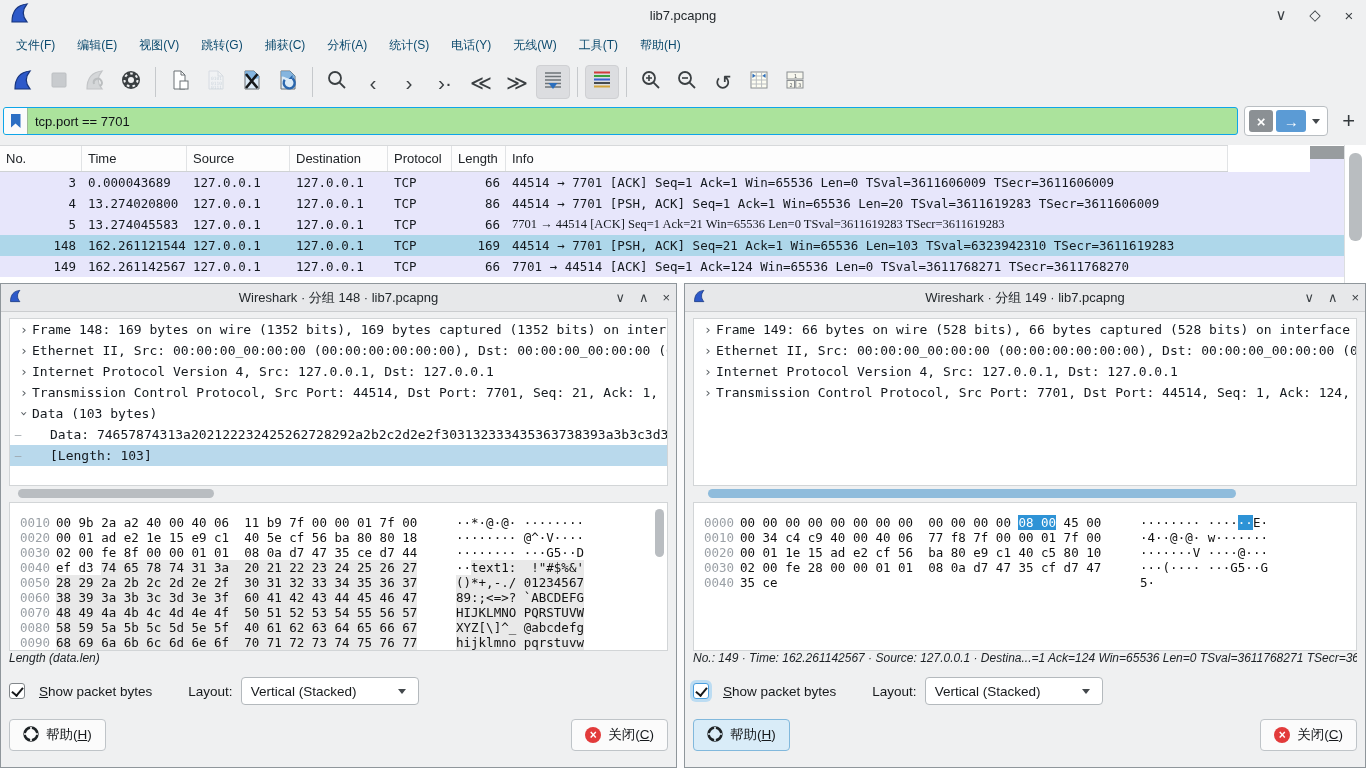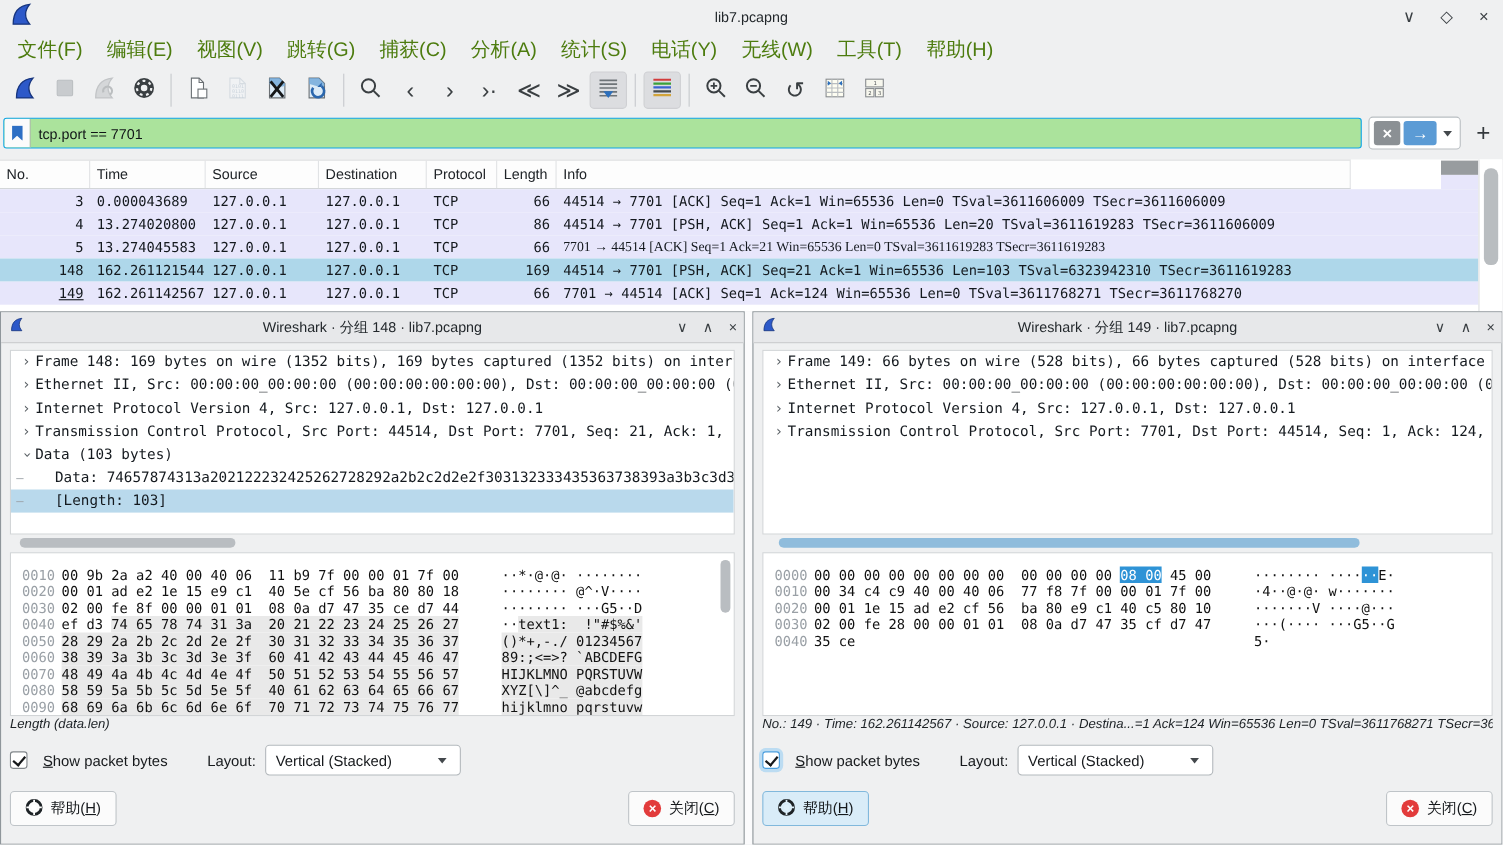--- a/index.html
+++ b/index.html
@@ -10,21 +10,21 @@
 
   
   .titlebar{height:30px;display:flex;align-items:center;position:relative}
   .titlebar .logo{margin-left:8px}
   .titlebar .wtitle{position:absolute;left:0;right:0;text-align:center;font-size:13px;color:#23282c}
   .wctrls{position:absolute;right:8px;top:0;height:30px;display:flex;align-items:center;gap:16px}
   .wctrl{font-size:15px;color:#3a3f43;width:18px;text-align:center;cursor:default}
 
   
   .menubar{height:30px;display:flex;align-items:center;padding:0 6px;gap:2px}
-  .menu-item{padding:4px 10px;font-size:18px;color:#4d7c0f;border-radius:3px}
+  .menu-item{padding:4px 10px;font-size:12px;color:#0c4a6e;border-radius:3px}
 
   
   .toolbar{height:44px;display:flex;align-items:center;padding:0 6px;gap:2px}
   .tbtn{width:34px;height:34px;display:flex;align-items:center;justify-content:center;border-radius:4px}
   .tbtn.pressed{background:#dcdde0;border:1px solid #cfd0d3}
   .tbtn.disabled{opacity:.45}
   .tbtn .glyph{font-size:21px;color:#3a3f42;line-height:1}
   .tsep{width:1px;height:30px;background:#c6c9cc;margin:0 5px}
 
   
@@ -317,21 +317,21 @@
         <div class="prow sel">
           <span class="c mono num" style="width: 82px;">148</span>
           <span class="c mono" style="width: 105px;">162.261121544</span>
           <span class="c mono" style="width: 103px;">127.0.0.1</span>
           <span class="c mono" style="width: 98px;">127.0.0.1</span>
           <span class="c mono" style="width: 64px;">TCP</span>
           <span class="c mono num" style="width: 54px;">169</span>
           <span class="c mono" style="flex: 1 1 0%;">44514 → 7701 [PSH, ACK] Seq=21 Ack=1 Win=65536 Len=103 TSval=6323942310 TSecr=3611619283</span>
         </div>
         <div class="prow">
-          <span class="c mono num" style="width: 82px; text-decoration: underline;">149</span>
+          <span class="c mono num" style="width: 82px;">149</span>
           <span class="c mono" style="width: 105px;">162.261142567</span>
           <span class="c mono" style="width: 103px;">127.0.0.1</span>
           <span class="c mono" style="width: 98px;">127.0.0.1</span>
           <span class="c mono" style="width: 64px;">TCP</span>
           <span class="c mono num" style="width: 54px;">66</span>
           <span class="c mono" style="flex: 1 1 0%;">7701 → 44514 [ACK] Seq=1 Ack=124 Win=65536 Len=0 TSval=3611768271 TSecr=3611768270</span>
         </div>
       </div>
     <div class="vsb">
         <div class="thumb"></div>

